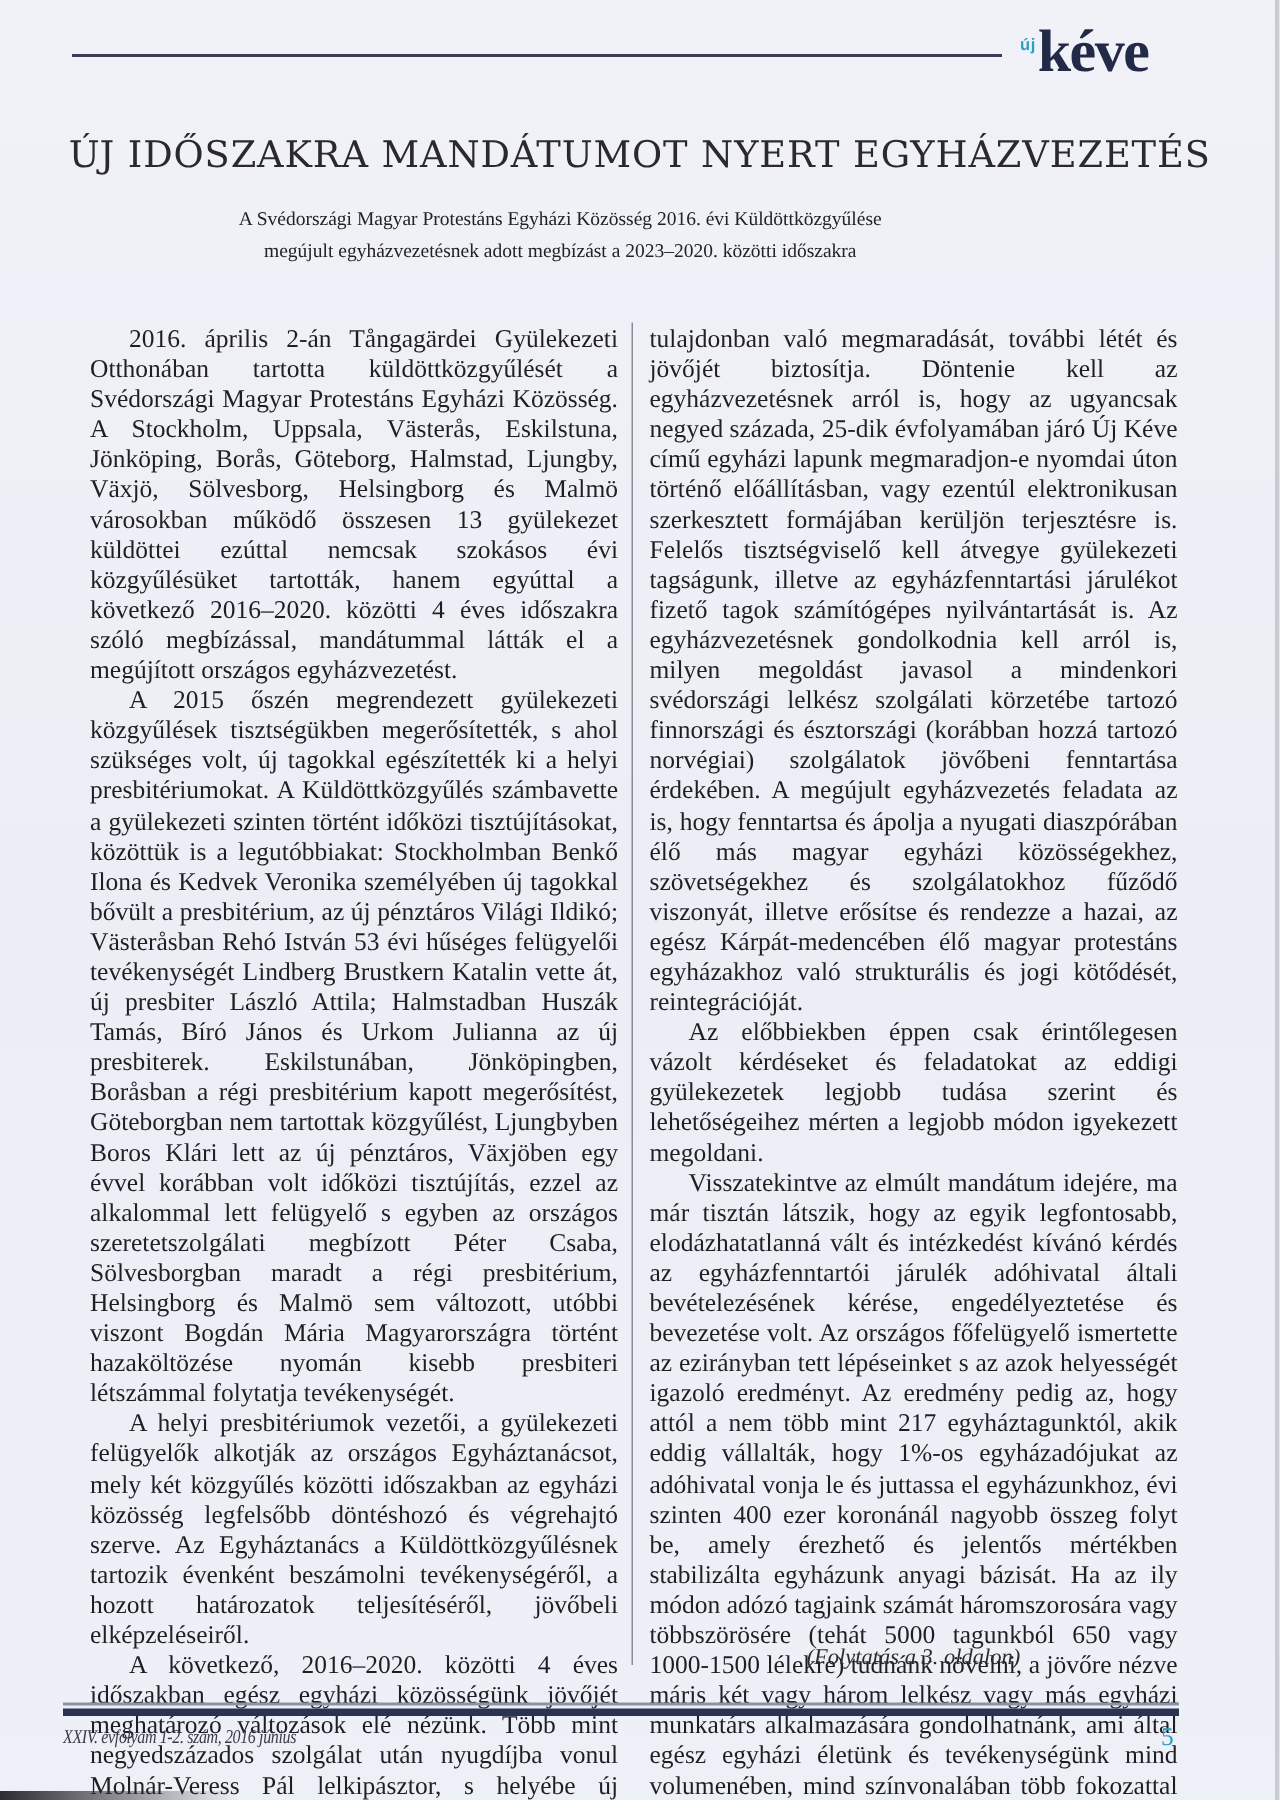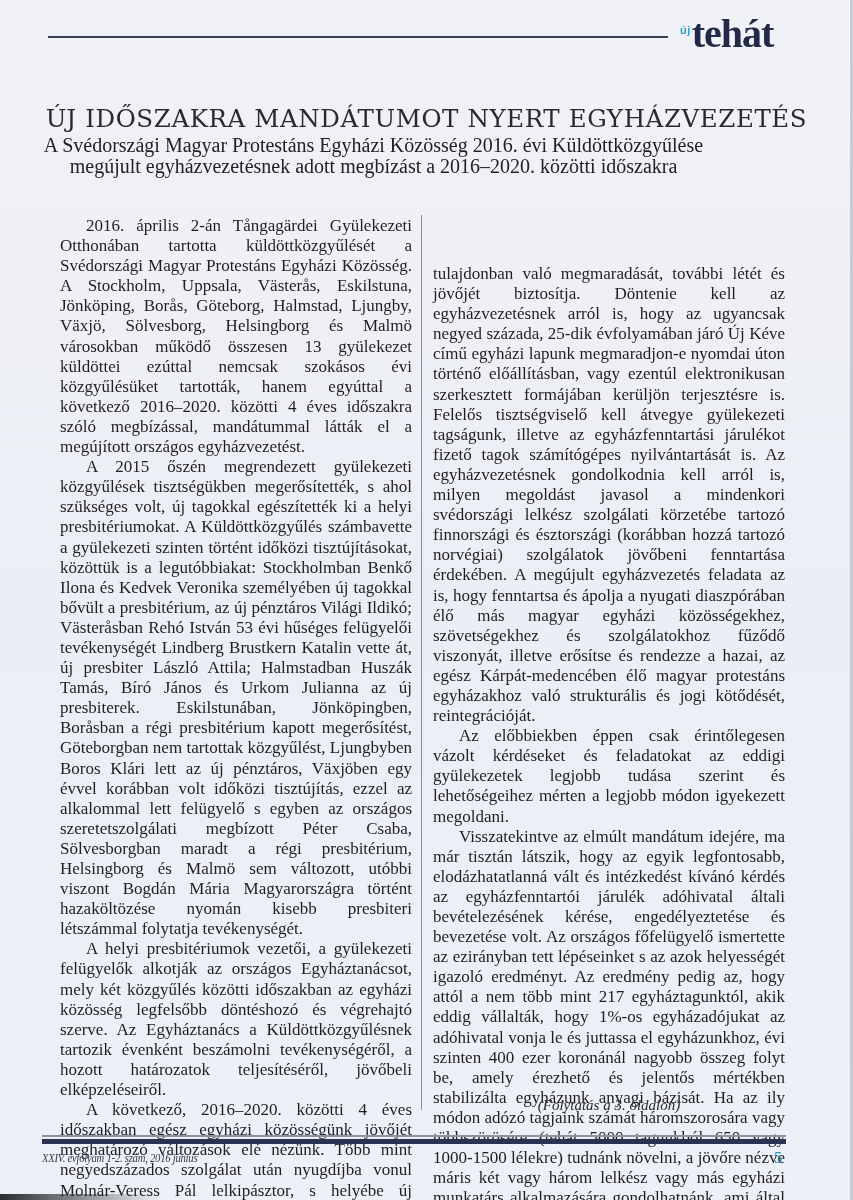--- a/index.html
+++ b/index.html
@@ -60,35 +60,35 @@
     font-family: "Liberation Serif", "DejaVu Serif", serif;
     font-weight: bold;
     font-size: 40px;
     line-height: 40px;
     color: #232a48;
     letter-spacing: -1px;
   }
   
   .title {
     position: absolute;
-    left: 0; top: 104px;
+    left: 0; top: 88px;
     width: 853px;
     text-align: center;
     font-family: "DejaVu Serif", "Liberation Serif", serif;
     font-size: 24.5px;
     letter-spacing: 0.6px;
     color: #2a2a2e;
     white-space: nowrap;
   }
   .subtitle {
     position: absolute;
     left: 0; top: 135px;
     width: 747px;
     text-align: center;
-    font-size: 20px;
+    font-size: 13px;
     line-height: 21px;
     color: #222226;
   }
   .subtitle div { white-space: nowrap; }
   
   .col {
     position: absolute;
     top: 216px;
     width: 352px;
     font-size: 17px;
@@ -97,21 +97,21 @@
     color: #1f1f23;
   }
   .col-left { left: 60px; }
   .col-right { left: 433px; }
   .col p {
     margin: 0;
     text-indent: 26px;
     hyphens: manual;
   }
   .col p.first { text-indent: 26px; }
-  .col p.cont { text-indent: 0; margin-top: 48px; }
+  .col p.cont { text-indent: 0; }
   .col-divider {
     position: absolute;
     left: 421px; top: 215px;
     width: 1px; height: 1070px;
     max-height: 895px;
     background: #8a8c96;
   }
   .continued {
     position: absolute;
     left: 433px; top: 1097px;
@@ -153,28 +153,28 @@
   }
 </style>
 </head>
 <body>
 
 <div class="page">
 
   <div class="header-rule"></div>
   <div class="logo">
     <span class="logo-uj">új</span>
-    <span class="logo-keve">tehát</span>
+    <span class="logo-keve">kéve</span>
   </div>
 
   <h1 class="title" style="margin:0;font-weight:normal;">ÚJ IDŐSZAKRA MANDÁTUMOT NYERT EGYHÁZVEZETÉS</h1>
 
   <div class="subtitle">
     <div>A Svédországi Magyar Protestáns Egyházi Közösség 2016. évi Küldöttközgyűlése</div>
-    <div>megújult egyházvezetésnek adott megbízást a 2016–2020. közötti időszakra</div>
+    <div>megújult egyházvezetésnek adott megbízást a 2023–2020. közötti időszakra</div>
   </div>
 
   <div class="col col-left">
     <p class="first">2016. április 2-án Tångagärdei Gyülekezeti Otthonában tartotta küldöttközgyűlését a Svédországi Magyar Protestáns Egyházi Közösség. A Stockholm, Uppsala, Västerås, Eskilstuna, Jönköping, Borås, Göteborg, Halmstad, Ljungby, Växjö, Sölvesborg, Helsingborg és Malmö városokban működő összesen 13 gyülekezet küldöttei ezúttal nemcsak szokásos évi közgyűlésüket tartották, hanem egyúttal a következő 2016–2020. közötti 4 éves időszakra szóló megbízással, mandátummal látták el a megújított országos egyházvezetést.</p>
     <p>A 2015 őszén megrendezett gyülekezeti közgyűlések tisztségükben megerősítették, s ahol szükséges volt, új tagokkal egészítették ki a helyi presbitériumokat. A Küldöttközgyűlés számbavette a gyülekezeti szinten történt időközi tisztújításokat, közöttük is a legutóbbiakat: Stockholmban Benkő Ilona és Kedvek Veronika személyében új tagokkal bővült a presbitérium, az új pénztáros Világi Ildikó; Västeråsban Rehó István 53 évi hűséges felügyelői tevékenységét Lindberg Brustkern Katalin vette át, új presbiter László Attila; Halmstadban Huszák Tamás, Bíró János és Urkom Julianna az új presbiterek. Eskilstunában, Jönköpingben, Boråsban a régi presbitérium kapott megerősítést, Göteborgban nem tartottak közgyűlést, Ljungbyben Boros Klári lett az új pénztáros, Växjöben egy évvel korábban volt időközi tisztújítás, ezzel az alkalommal lett felügyelő  s egyben az országos szeretetszolgálati megbízott Péter Csaba, Sölvesborgban maradt a régi presbitérium, Helsingborg és Malmö sem változott, utóbbi viszont Bogdán Mária Magyarországra történt hazaköltözése nyomán kisebb presbiteri létszámmal folytatja tevékenységét.</p>
     <p>A helyi presbitériumok vezetői, a gyülekezeti felügyelők alkotják az országos Egyháztanácsot, mely két közgyűlés közötti időszakban az egyházi közösség legfelsőbb döntéshozó és végrehajtó szerve.  Az Egyháztanács a Küldöttközgyűlésnek tartozik évenként beszámolni tevékenységéről, a hozott határozatok teljesítéséről, jövőbeli elképzeléseiről.</p>
     <p>A következő, 2016–2020. közötti 4 éves időszakban egész egyházi közösségünk jövőjét meghatározó változások elé nézünk. Több mint negyedszázados szolgálat után nyugdíjba vonul Molnár-Veress Pál lelkipásztor, s helyébe új lelkészt vagy lelkészeket kell válasszon a gyülekezetek közössége. Az egyházvezetésnek hasonlóképpen felelősen kell meghoznia minden olyan döntést, mely 60 év óta magyar egyházi közösségünk tulajdonában levő egyetlen gyülekezeti otthonunk magyar egyházi</p>
   </div>
 
   <div class="col-divider"></div>

